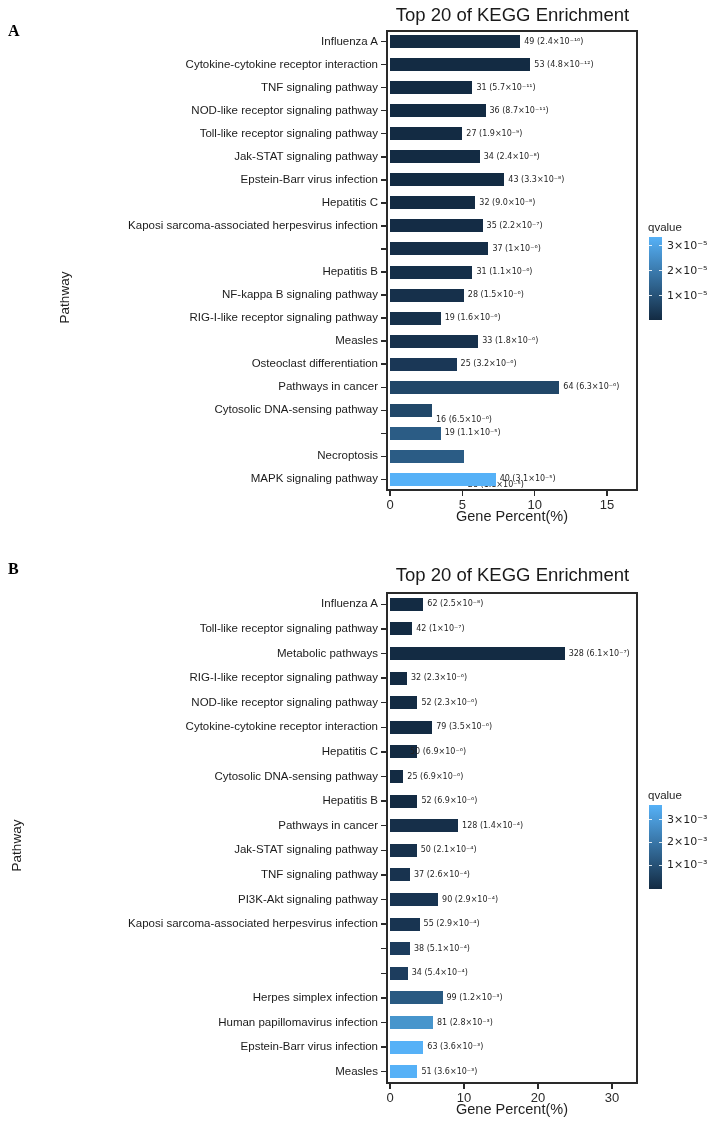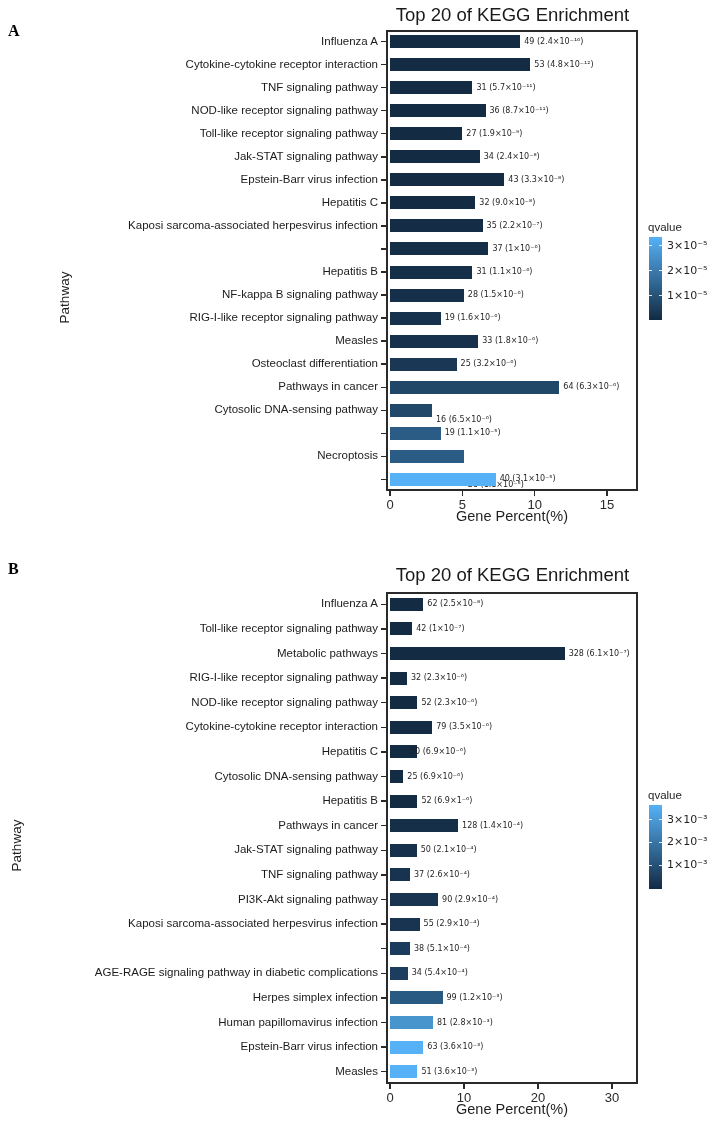--- a/index.html
+++ b/index.html
@@ -116,20 +116,21 @@
       <div class="ytick" style="left: 381px; top: 409.575px;"></div>
       <div class="bar" style="left: 390px; top: 403.825px; width: 41.963px; height: 13px; background: rgb(33, 72, 105);"></div>
       <div class="vlabel" style="left: 435.963px; top: 405.325px; margin-top: 10px;">16 (6.5×10⁻⁶)</div>
       <div class="ytick" style="left: 381px; top: 432.625px;"></div>
       <div class="bar" style="left: 390px; top: 426.875px; width: 50.645px; height: 13px; background: rgb(43, 92, 133);"></div>
       <div class="vlabel" style="left: 444.645px; top: 428.375px;">19 (1.1×10⁻⁵)</div>
       <div class="cat" style="left: 0px; top: 444.9px; width: 378px; height: 23.05px;">Necroptosis</div>
       <div class="ytick" style="left: 381px; top: 455.675px;"></div>
       <div class="bar" style="left: 390px; top: 449.925px; width: 73.797px; height: 13px; background: rgb(43, 92, 133);"></div>
       <div class="vlabel" style="left: 467.797px; top: 452px; margin-top: 28px;">28 (1.1×10⁻⁵)</div>
+      <div class="cat" style="left: 0px; top: 467.95px; width: 378px; height: 23.05px;">MAPK signaling pathway</div>
       <div class="ytick" style="left: 381px; top: 478.725px;"></div>
       <div class="bar" style="left: 390px; top: 472.975px; width: 105.631px; height: 13px; background: rgb(86, 177, 247);"></div>
       <div class="vlabel" style="left: 499.631px; top: 474.475px;">40 (3.1×10⁻⁵)</div>
       <div class="xtick" style="left: 389.25px; top: 491px;"></div>
       <div class="xtick-label" style="left: 372px; top: 497px;">0</div>
       <div class="xtick" style="left: 461.6px; top: 491px;"></div>
       <div class="xtick-label" style="left: 444.35px; top: 497px;">5</div>
       <div class="xtick" style="left: 533.95px; top: 491px;"></div>
       <div class="xtick-label" style="left: 516.7px; top: 497px;">10</div>
       <div class="xtick" style="left: 606.3px; top: 491px;"></div>
@@ -181,21 +182,21 @@
       <div class="ytick" style="left: 381px; top: 751.15px;"></div>
       <div class="bar" style="left: 390px; top: 745.4px; width: 26.64px; height: 13px; background: rgb(19, 43, 67);"></div>
       <div class="vlabel" style="left: 410px; top: 746.9px;">50 (6.9×10⁻⁶)</div>
       <div class="cat" style="left: 0px; top: 764.2px; width: 378px; height: 24.6px;">Cytosolic DNA-sensing pathway</div>
       <div class="ytick" style="left: 381px; top: 775.75px;"></div>
       <div class="bar" style="left: 390px; top: 770px; width: 13.32px; height: 13px; background: rgb(19, 43, 67);"></div>
       <div class="vlabel" style="left: 407.32px; top: 771.5px;">25 (6.9×10⁻⁶)</div>
       <div class="cat" style="left: 0px; top: 788.8px; width: 378px; height: 24.6px;">Hepatitis B</div>
       <div class="ytick" style="left: 381px; top: 800.35px;"></div>
       <div class="bar" style="left: 390px; top: 794.6px; width: 27.38px; height: 13px; background: rgb(19, 43, 67);"></div>
-      <div class="vlabel" style="left: 421.38px; top: 796.1px;">52 (6.9×1⁻⁶)</div>
+      <div class="vlabel" style="left: 421.38px; top: 796.1px;">52 (6.9×10⁻⁶)</div>
       <div class="cat" style="left: 0px; top: 813.4px; width: 378px; height: 24.6px;">Pathways in cancer</div>
       <div class="ytick" style="left: 381px; top: 824.95px;"></div>
       <div class="bar" style="left: 390px; top: 819.2px; width: 68.08px; height: 13px; background: rgb(22, 47, 73);"></div>
       <div class="vlabel" style="left: 462.08px; top: 820.7px;">128 (1.4×10⁻⁴)</div>
       <div class="cat" style="left: 0px; top: 838px; width: 378px; height: 24.6px;">Jak-STAT signaling pathway</div>
       <div class="ytick" style="left: 381px; top: 849.55px;"></div>
       <div class="bar" style="left: 390px; top: 843.8px; width: 26.64px; height: 13px; background: rgb(23, 49, 76);"></div>
       <div class="vlabel" style="left: 420.64px; top: 845.3px;">50 (2.1×10⁻⁴)</div>
       <div class="cat" style="left: 0px; top: 862.6px; width: 378px; height: 24.6px;">TNF signaling pathway</div>
       <div class="ytick" style="left: 381px; top: 874.15px;"></div>
@@ -205,21 +206,20 @@
       <div class="ytick" style="left: 381px; top: 898.75px;"></div>
       <div class="bar" style="left: 390px; top: 893px; width: 48.1px; height: 13px; background: rgb(24, 52, 81);"></div>
       <div class="vlabel" style="left: 442.1px; top: 894.5px;">90 (2.9×10⁻⁴)</div>
       <div class="cat" style="left: 0px; top: 911.8px; width: 378px; height: 24.6px;">Kaposi sarcoma-associated herpesvirus infection</div>
       <div class="ytick" style="left: 381px; top: 923.35px;"></div>
       <div class="bar" style="left: 390px; top: 917.6px; width: 29.6px; height: 13px; background: rgb(24, 52, 81);"></div>
       <div class="vlabel" style="left: 423.6px; top: 919.1px;">55 (2.9×10⁻⁴)</div>
       <div class="ytick" style="left: 381px; top: 947.95px;"></div>
       <div class="bar" style="left: 390px; top: 942.2px; width: 19.98px; height: 13px; background: rgb(28, 60, 93);"></div>
       <div class="vlabel" style="left: 413.98px; top: 943.7px;">38 (5.1×10⁻⁴)</div>
-      <div class="cat" style="left: 0px; top: 961px; width: 378px; height: 24.6px;">AGE-RAGE signaling pathway in diabetic complications</div>
       <div class="ytick" style="left: 381px; top: 972.55px;"></div>
       <div class="bar" style="left: 390px; top: 966.8px; width: 17.76px; height: 13px; background: rgb(29, 61, 94);"></div>
       <div class="vlabel" style="left: 411.76px; top: 968.3px;">34 (5.4×10⁻⁴)</div>
       <div class="cat" style="left: 0px; top: 985.6px; width: 378px; height: 24.6px;">Herpes simplex infection</div>
       <div class="ytick" style="left: 381px; top: 997.15px;"></div>
       <div class="bar" style="left: 390px; top: 991.4px; width: 52.54px; height: 13px; background: rgb(41, 90, 130);"></div>
       <div class="vlabel" style="left: 446.54px; top: 992.9px;">99 (1.2×10⁻³)</div>
       <div class="cat" style="left: 0px; top: 1010.2px; width: 378px; height: 24.6px;">Human papillomavirus infection</div>
       <div class="ytick" style="left: 381px; top: 1021.75px;"></div>
       <div class="bar" style="left: 390px; top: 1016px; width: 42.92px; height: 13px; background: rgb(71, 149, 204);"></div>

